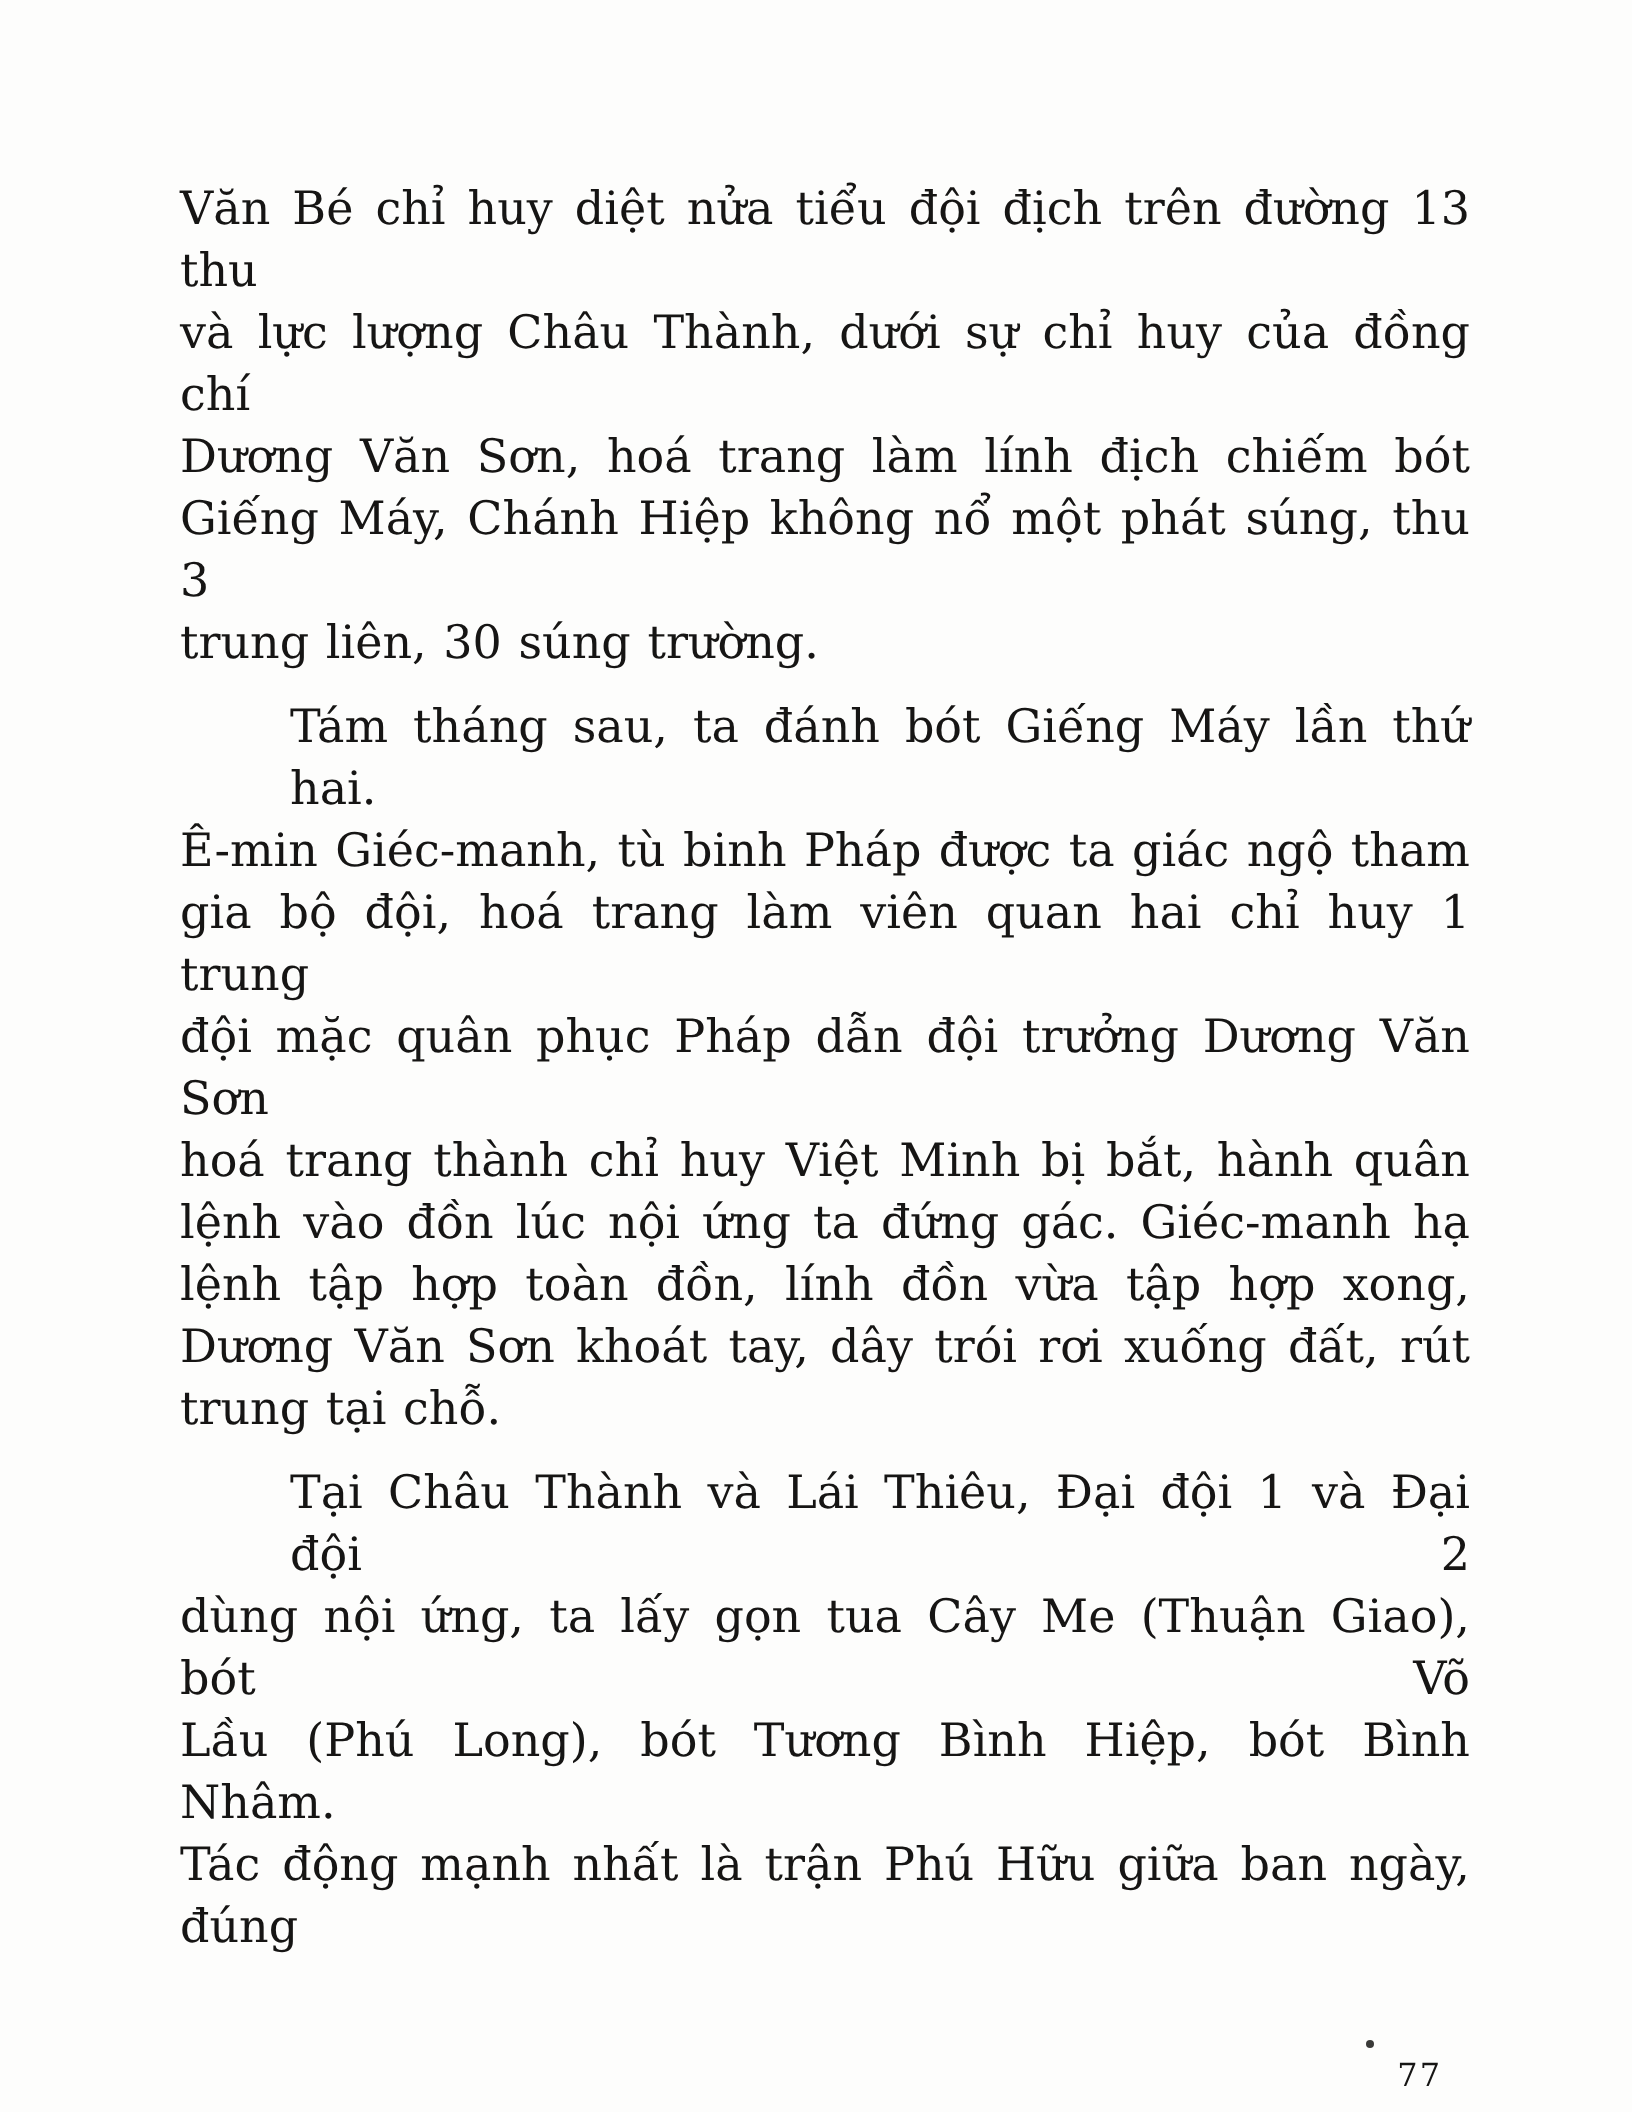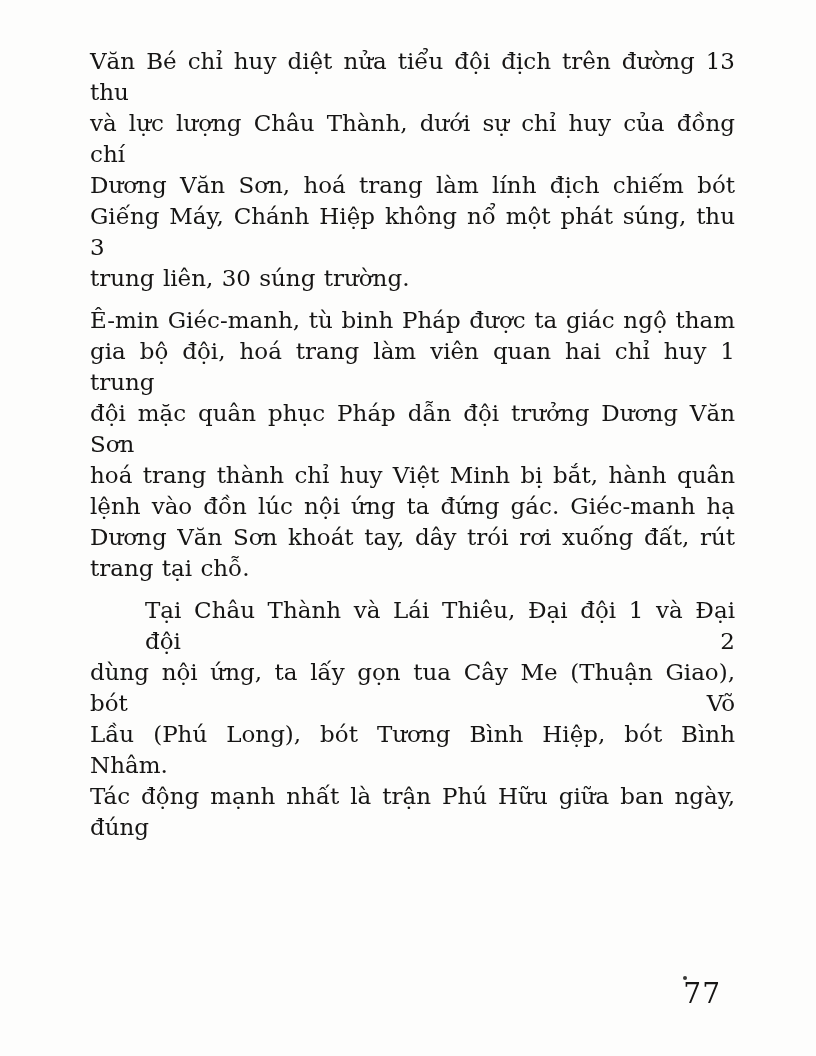--- a/index.html
+++ b/index.html
@@ -14,20 +14,21 @@
     overflow: hidden;
     font-family: "DejaVu Serif", "Liberation Serif", serif;
     color: #161514;
     background: #fdfdfc;
   }
   .page {
     position: absolute;
     inset: 0;
     padding: 46px 81px 0 90px;
     box-sizing: border-box;
+    margin-top: 44px;
   }
   .paragraph {
     margin: 0;
   }
   .paragraph + .paragraph {
     margin-top: 11px;
   }
   .line {
     font-size: 23px;
     line-height: 31px;
@@ -39,21 +40,21 @@
   .line.indent {
     padding-left: 55px;
   }
   .line.short {
     text-align-last: left;
   }
   .page-number {
     position: absolute;
     top: 980px;
     right: 95px;
-    font-size: 28px;
+    font-size: 16px;
     line-height: 28px;
     letter-spacing: 1px;
   }
   .speckle {
     position: absolute;
     left: 683px;
     top: 976px;
     width: 4px;
     height: 4px;
     border-radius: 50%;
@@ -67,27 +68,29 @@
 
   <div class="paragraph">
     <div class="line">Văn Bé chỉ huy diệt nửa tiểu đội địch trên đường 13 thu</div>
     <div class="line">và lực lượng Châu Thành, dưới sự chỉ huy của đồng chí</div>
     <div class="line">Dương Văn Sơn, hoá trang làm lính địch chiếm bót</div>
     <div class="line">Giếng Máy, Chánh Hiệp không nổ một phát súng, thu 3</div>
     <div class="line short">trung liên, 30 súng trường.</div>
   </div>
 
   <div class="paragraph">
+    <div class="line indent">Tám tháng sau, ta đánh bót Giếng Máy lần thứ hai.</div>
     <div class="line">Ê-min Giéc-manh, tù binh Pháp được ta giác ngộ tham</div>
     <div class="line">gia bộ đội, hoá trang làm viên quan hai chỉ huy 1 trung</div>
     <div class="line">đội mặc quân phục Pháp dẫn đội trưởng Dương Văn Sơn</div>
     <div class="line">hoá trang thành chỉ huy Việt Minh bị bắt, hành quân</div>
     <div class="line">lệnh vào đồn lúc nội ứng ta đứng gác. Giéc-manh hạ</div>
+    <div class="line">lệnh tập hợp toàn đồn, lính đồn vừa tập hợp xong,</div>
     <div class="line">Dương Văn Sơn khoát tay, dây trói rơi xuống đất, rút</div>
-    <div class="line short">trang tại chỗ.</div>
+    <div class="line short">trung tại chỗ.</div>
   </div>
 
   <div class="paragraph">
     <div class="line indent">Tại Châu Thành và Lái Thiêu, Đại đội 1 và Đại đội 2</div>
     <div class="line">dùng nội ứng, ta lấy gọn tua Cây Me (Thuận Giao), bót Võ</div>
     <div class="line">Lầu (Phú Long), bót Tương Bình Hiệp, bót Bình Nhâm.</div>
     <div class="line">Tác động mạnh nhất là trận Phú Hữu giữa ban ngày, đúng</div>
 
   </div>
 

